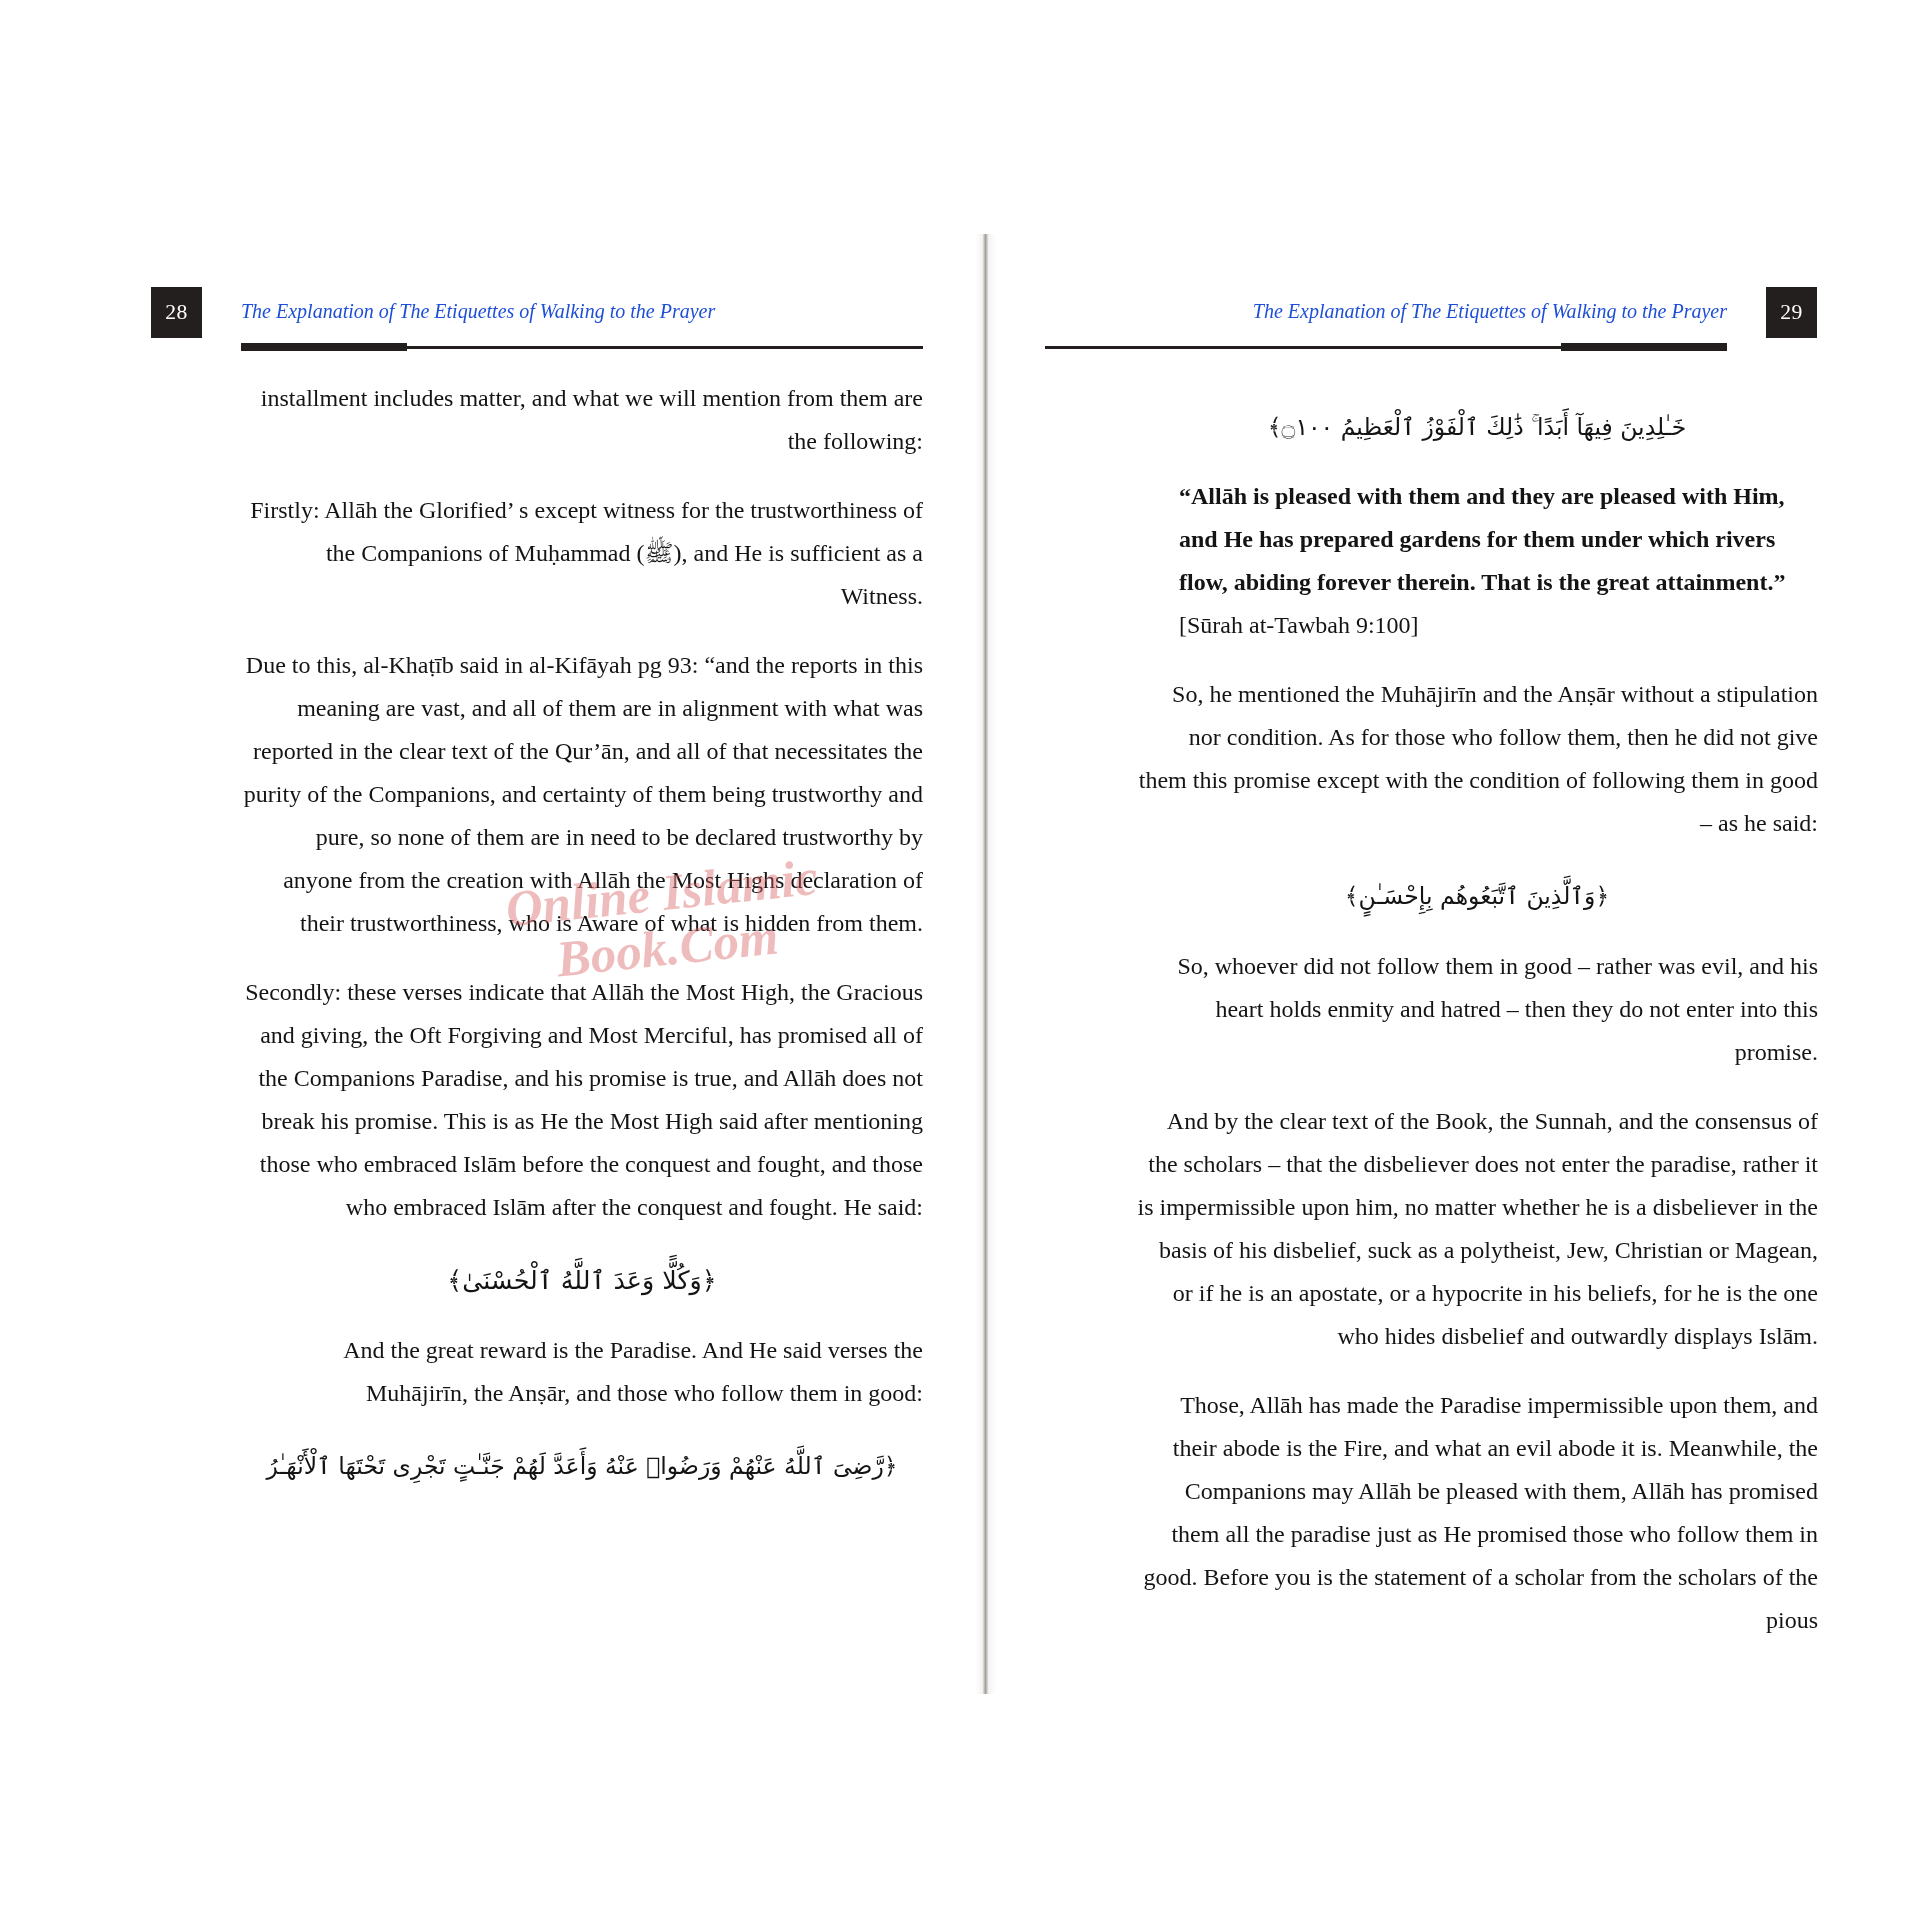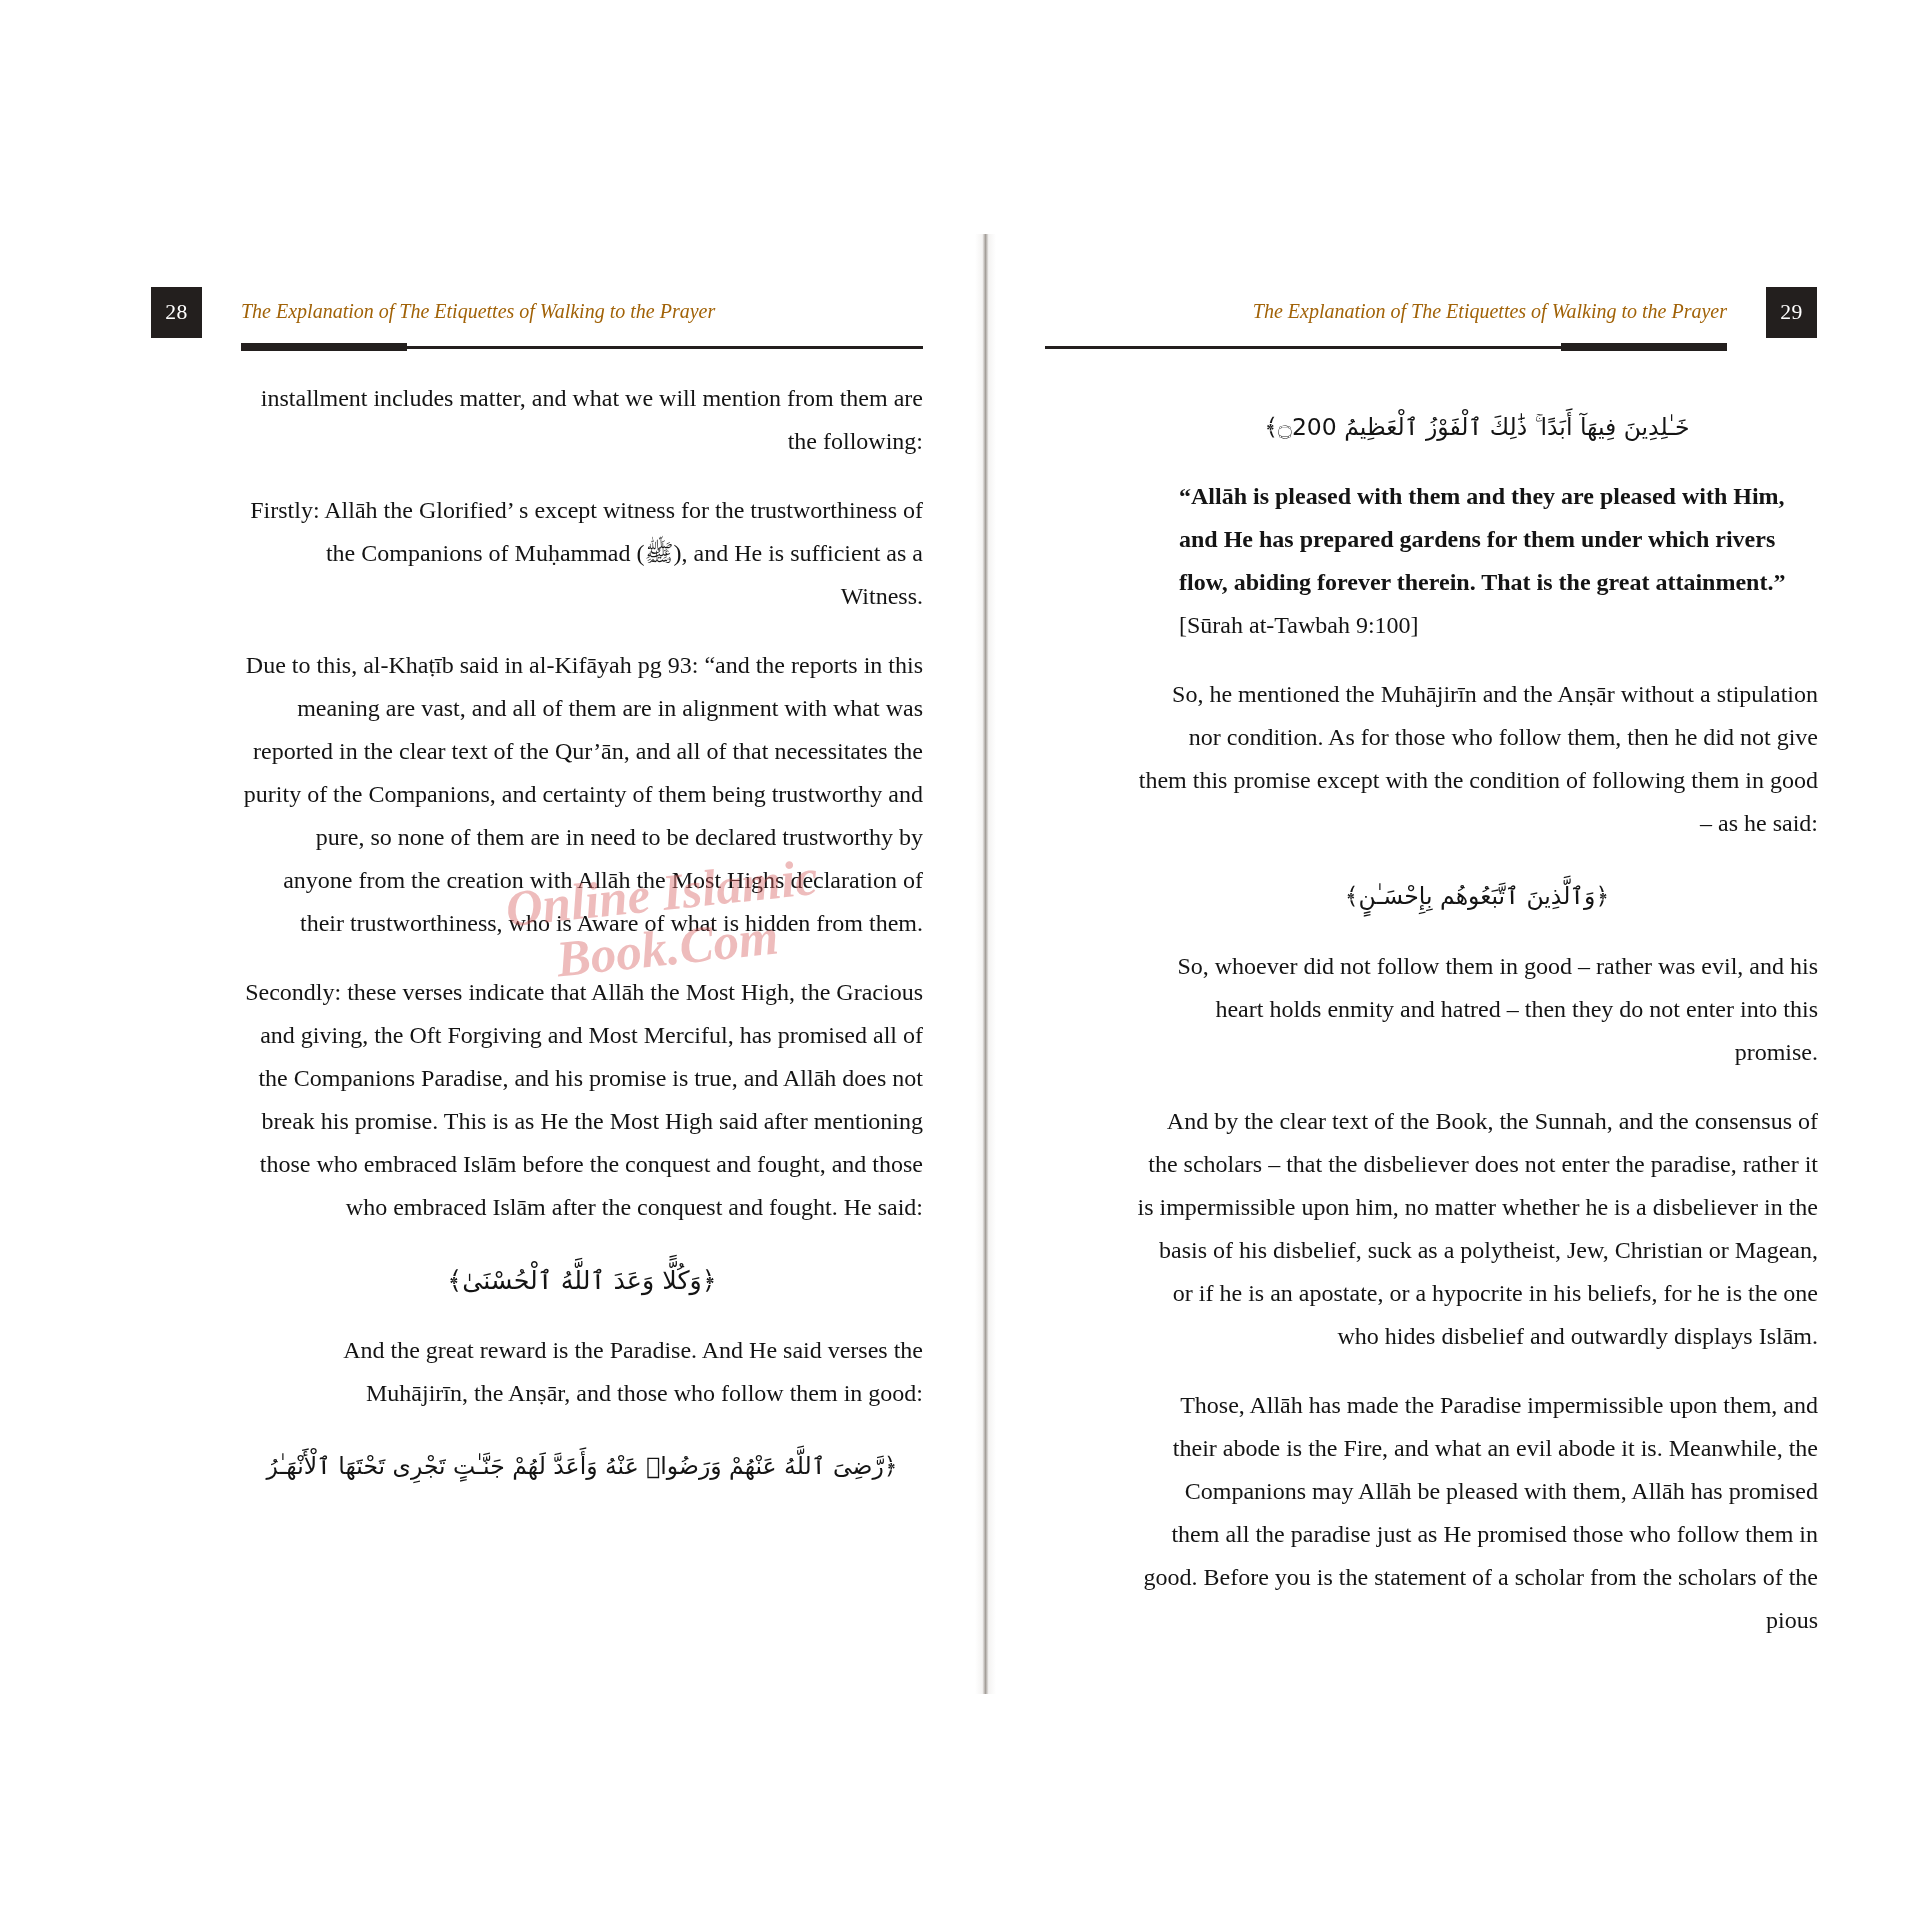--- a/index.html
+++ b/index.html
@@ -68,21 +68,21 @@
     letter-spacing: 0.5px;
   }
   .folio-left  { left: 0; }
   .folio-right { right: 0; }
 
   .runhead {
     position: absolute;
     top: 13px;
     font-style: italic;
     font-size: 20px;
-    color: #a16207;
+    color: #1d4ed8;
     white-space: nowrap;
   }
   .runhead-left  { left: 90px; }
   .runhead-right { right: 90px; }
 
   .rule {
     position: absolute;
     top: 59px;
     height: 2.8px;
     background: #231f1e;
@@ -190,21 +190,21 @@
 
     <div class="arabic">﴿وَكُلًّا وَعَدَ ٱللَّهُ ٱلْحُسْنَىٰ﴾</div>
 
 
     <p class="body">And the great reward is the Paradise. And He said verses the Muhājirīn, the Anṣār, and those who follow them in good:</p>
 
     <div class="arabic small">﴿رَّضِىَ ٱللَّهُ عَنْهُمْ وَرَضُوا۟ عَنْهُ وَأَعَدَّ لَهُمْ جَنَّـٰتٍ تَجْرِى تَحْتَهَا ٱلْأَنْهَـٰرُ</div>
   </div>
 
   <div class="col col-right">
-    <div class="arabic small">خَـٰلِدِينَ فِيهَآ أَبَدًا ۚ ذَٰلِكَ ٱلْفَوْزُ ٱلْعَظِيمُ ۝200﴾</div>
+    <div class="arabic small">خَـٰلِدِينَ فِيهَآ أَبَدًا ۚ ذَٰلِكَ ٱلْفَوْزُ ٱلْعَظِيمُ ۝١٠٠﴾</div>
 
     <div class="quote-trans">
       <span>“Allāh is pleased with them and they are pleased with Him, and He has prepared gardens for them under which rivers flow, abiding forever therein. That is the great attainment.”</span>
       <span class="ref indent-ref">[Sūrah at-Tawbah 9:100]</span>
     </div>
 
     <p class="body">So, he mentioned the Muhājirīn and the Anṣār without a stipulation nor condition. As for those who follow them, then he did not give them this promise except with the condition of following them in good – as he said:</p>
 
     <div class="arabic small">﴿وَٱلَّذِينَ ٱتَّبَعُوهُم بِإِحْسَـٰنٍ﴾</div>
 

